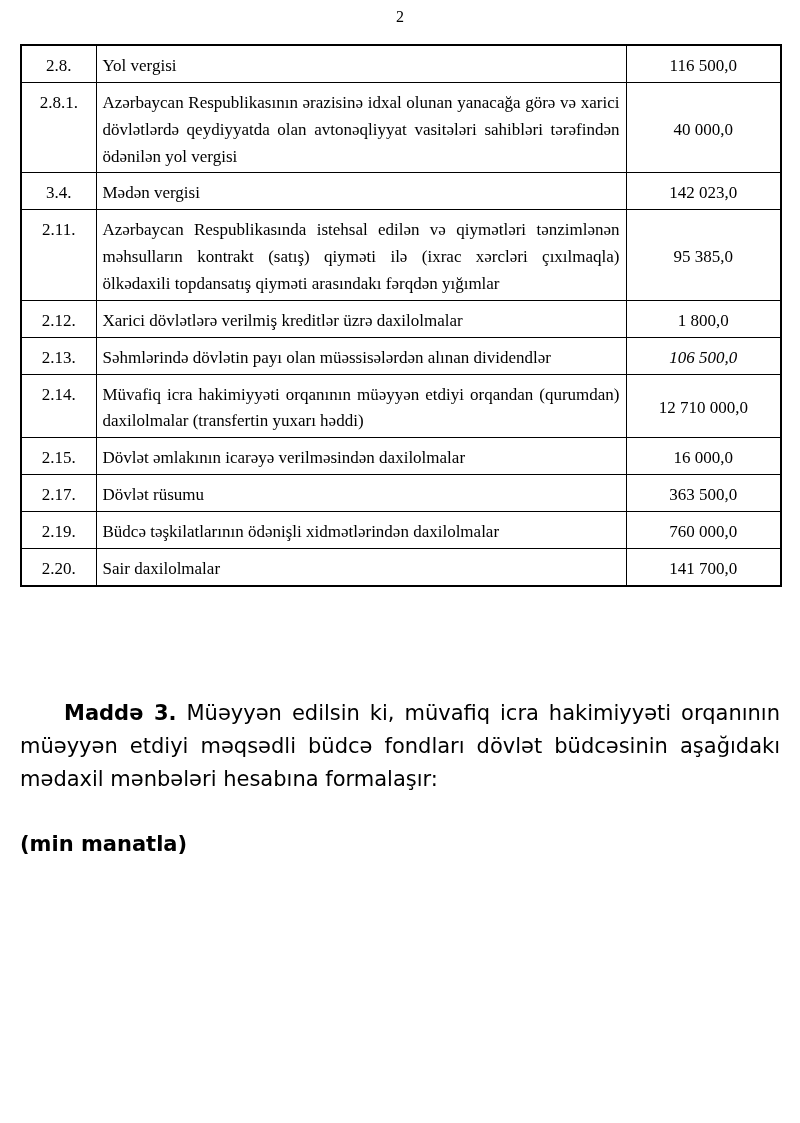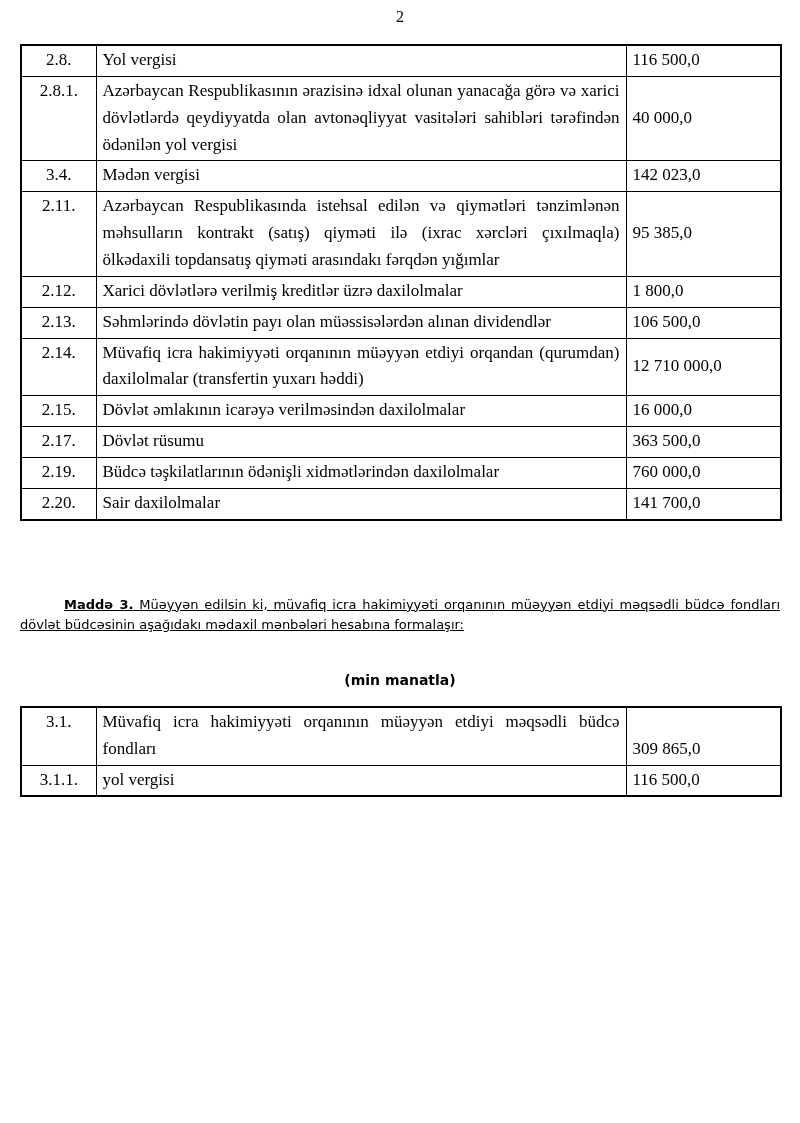--- a/index.html
+++ b/index.html
@@ -25,62 +25,61 @@
   table.budget-table {
     border-collapse: collapse;
     width: 760px;
     border: 2px solid #000;
     table-layout: fixed;
   }
   table.budget-table td {
     border: 1.5px solid #000;
     font-size: 17px;
     line-height: 1.58;
-    padding: 1px 6px 2px 6px;
+    padding: 7px 6px 2px 6px;
   }
   td.cell-code {
     width: 75px;
     text-align: center;
     vertical-align: top;
   }
   td.cell-desc {
     width: 530px;
     text-align: justify;
     vertical-align: top;
     padding-left: 10px;
     padding-right: 12px;
   }
   td.cell-amount {
     width: 155px;
-    text-align: left;
+    text-align: center;
     vertical-align: middle;
     padding-right: 10px;
     margin-left: 20px;
   }
-  td.cell-amount.va-top { vertical-align: top; }
+  td.cell-amount.va-top { vertical-align: top; font-style: italic; }
   td.cell-amount.va-bottom { vertical-align: bottom; }
 
   .article {
-    margin-top: 74px;
+    margin-top: 110px;
     font-family: "DejaVu Sans", "Liberation Sans", sans-serif;
-    font-size: 13px;
+    font-size: 21px;
     line-height: 1.58;
     text-align: justify;
     text-indent: 44px;
-    text-decoration: underline;
   }
   .article .article-lead { font-weight: bold; }
 
   .unit-note {
     margin-top: 36px;
-    margin-bottom: 18px;
+    margin-bottom: 8px;
     font-family: "DejaVu Sans", "Liberation Sans", sans-serif;
-    font-size: 14px;
+    font-size: 21px;
     font-weight: bold;
-    text-align: center;
+    text-align: left;
   }
 </style>
 </head>
 <body>
 
 <div class="page">
 
   <div class="page-number">2</div>
 
   <table class="budget-table">
@@ -140,28 +139,14 @@
         <td class="cell-desc">Sair daxilolmalar</td>
         <td class="cell-amount">141 700,0</td>
       </tr>
     </tbody>
   </table>
 
   <p class="article"><span class="article-lead">Maddə 3.</span> <span>Müəyyən edilsin ki, müvafiq icra hakimiyyəti orqanının müəyyən etdiyi məqsədli büdcə fondları dövlət büdcəsinin aşağıdakı mədaxil mənbələri hesabına formalaşır:</span></p>
 
   <div class="unit-note">(min manatla)</div>
 
-  <table class="budget-table">
-    <tbody>
-      <tr>
-        <td class="cell-code">3.1.</td>
-        <td class="cell-desc">Müvafiq icra hakimiyyəti orqanının müəyyən etdiyi məqsədli büdcə fondları</td>
-        <td class="cell-amount va-bottom">309 865,0</td>
-      </tr>
-      <tr>
-        <td class="cell-code">3.1.1.</td>
-        <td class="cell-desc">yol vergisi</td>
-        <td class="cell-amount">116 500,0</td>
-      </tr>
-    </tbody>
-  </table>
 
 </div>
 
 </body></html>

